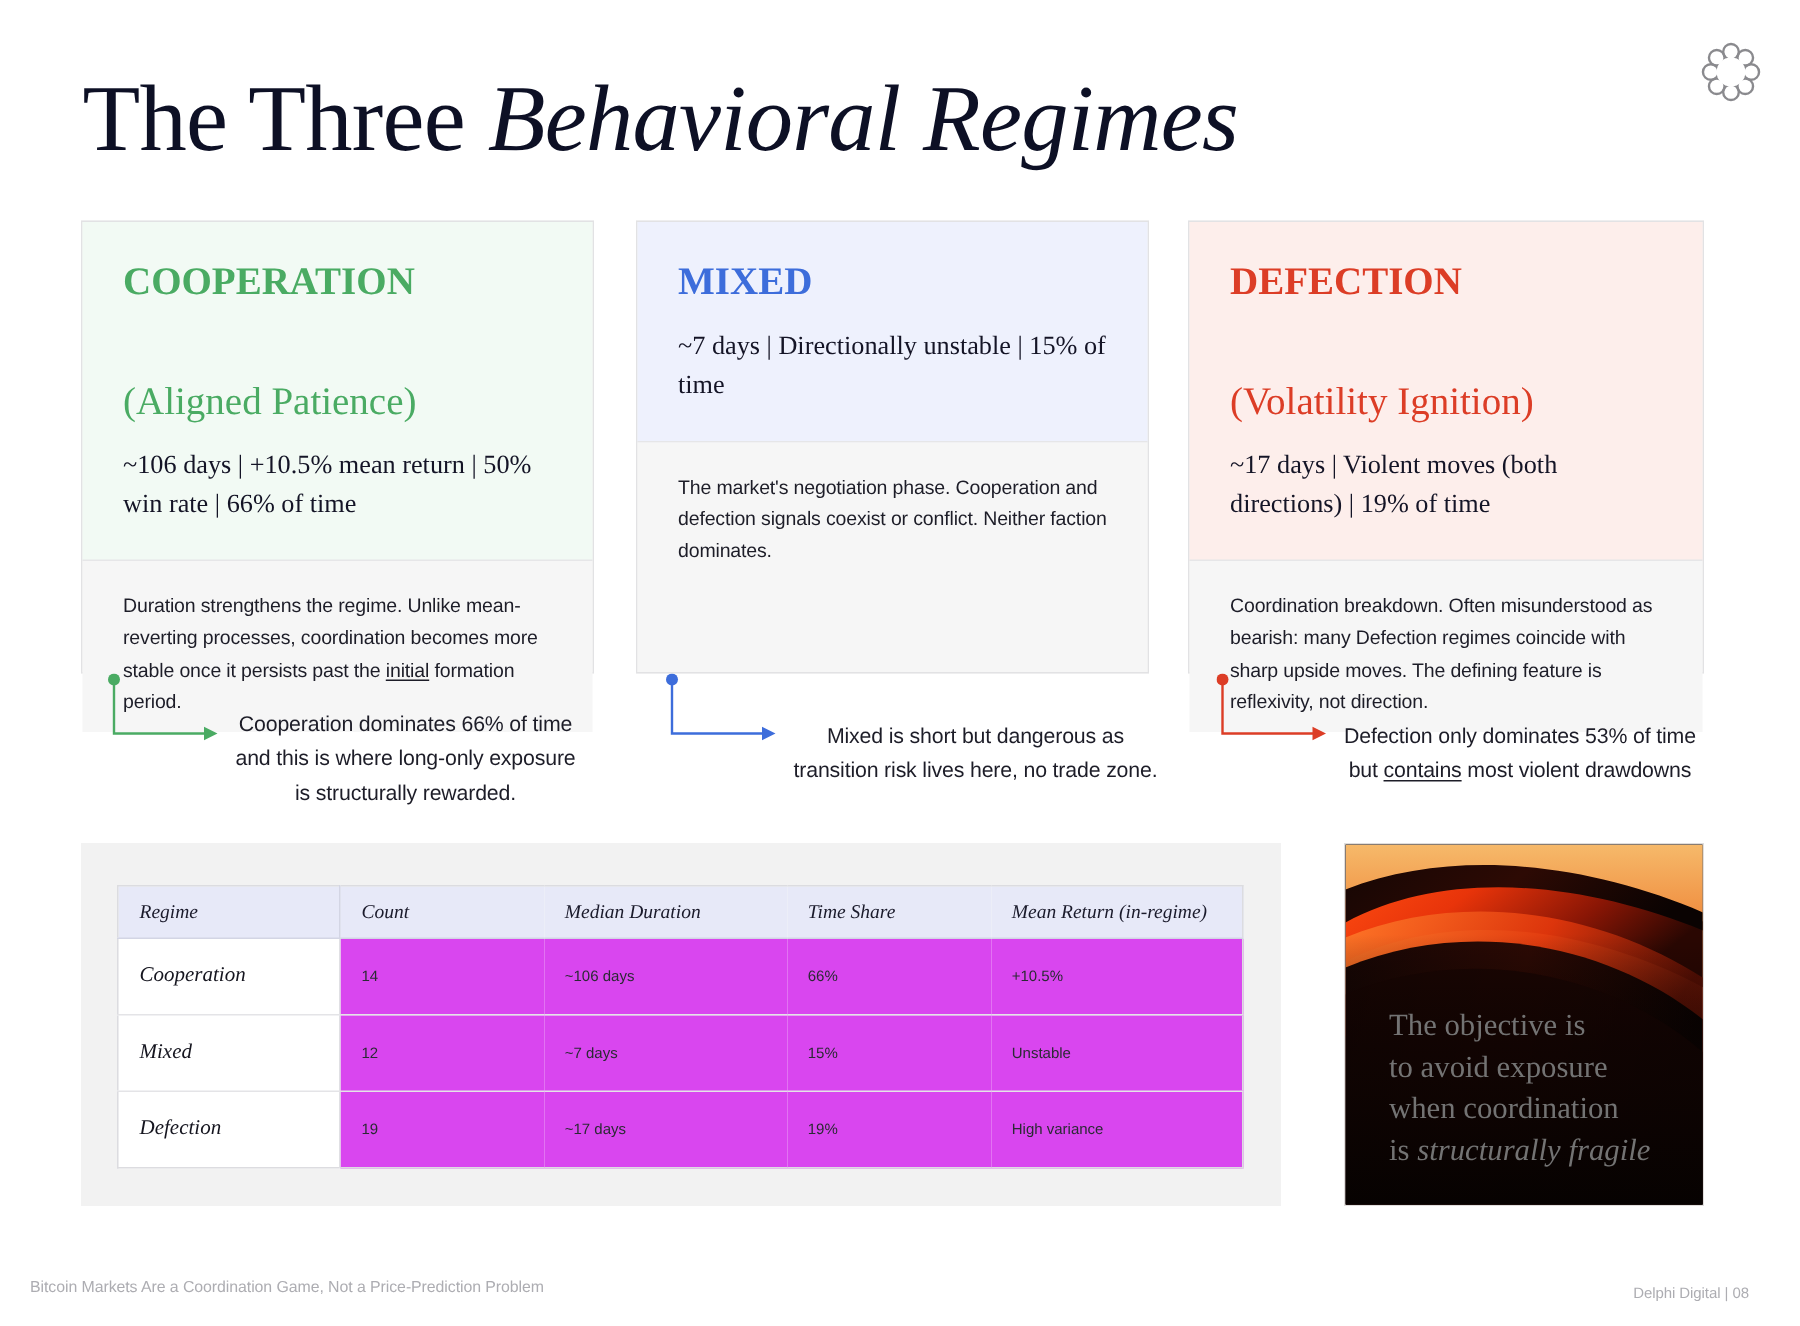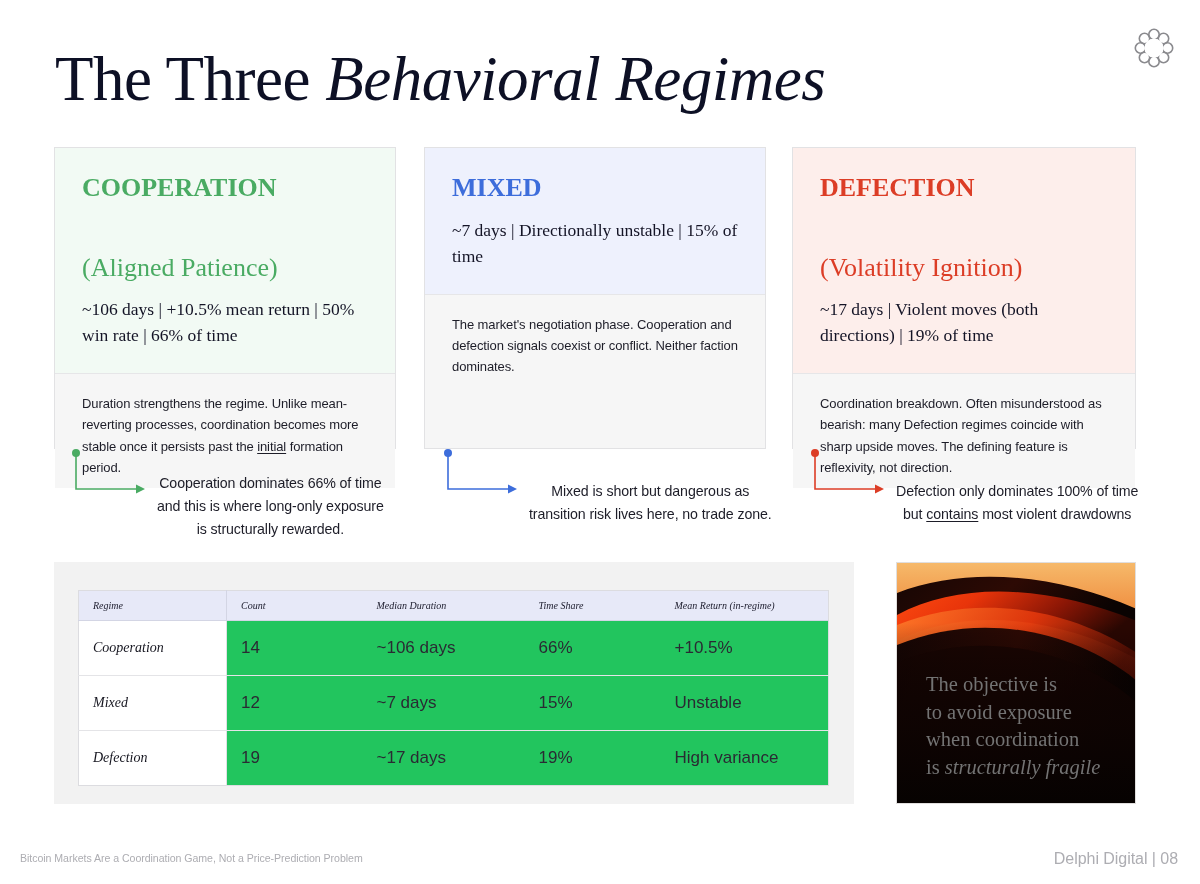--- a/index.html
+++ b/index.html
@@ -88,29 +88,29 @@
   .tablewrap{position:absolute;left:24px;top:28px;width:750px;}
   table.regimes{
     border-collapse:collapse;width:750px;
     background:#fbfbfb;border:1px solid #dcdce0;
     table-layout:fixed;
   }
   table.regimes th{
     background:#e7e9f8;
     font-family:"Liberation Serif", serif;
     font-style:italic;font-weight:400;
-    font-size:10px;color:#1a1a2b;
+    font-size:13px;color:#1a1a2b;
     text-align:left;padding:9px 12px 9px 14px;
     border-bottom:1px solid #d3d5e4;
   }
   table.regimes td{
-    font-size:17px;color:#2a2a33;
+    font-size:10px;color:#2a2a33;
     padding:17px 12px 17px 14px;
     border-bottom:1px solid #e4e4e7;
-    background:#22c55e;
+    background:#d946ef;
   }
   table.regimes tr:last-child td{border-bottom:none;}
   table.regimes td.firstcol{
     font-family:"Liberation Serif", serif;
     font-style:italic;font-size:14px;color:#15151f;
     background:#ffffff;border-right:1px solid #e0e0e4;
   }
   table.regimes th.firstcol{border-right:1px solid #d3d5e4;}
   col.w1{width:148px;}col.w2{width:136px;}col.w3{width:162px;}
   col.w4{width:136px;}col.w5{width:168px;}
@@ -128,22 +128,22 @@
     font-size:20.5px;line-height:1.34;color:#737373;
   }
   .quote .it{font-style:italic;}
 
   
   .footer-left{
     position:absolute;left:20px;bottom:20px;
     font-size:10.6px;color:#adadb2;letter-spacing:-0.05px;
   }
   .footer-right{
-    position:absolute;right:22px;bottom:16px;
-    font-size:16px;color:#adadb2;letter-spacing:-0.05px;
+    position:absolute;right:34px;bottom:16px;
+    font-size:10px;color:#adadb2;letter-spacing:-0.05px;
   }
 </style>
 </head>
 <body>
 
 <div class="slide">
 
   <div class="logo">
     <svg width="44" height="44" viewBox="0 0 44 44">
       <g fill="none" stroke="#8a8a8e" stroke-width="1.6">
@@ -228,21 +228,21 @@
       </div>
     </div>
 
     <div class="callout co3">
       <svg width="90" height="60">
         <circle cx="4" cy="4" r="4" fill="#dc3d26"></circle>
         <path d="M4 6 L4 40 L66 40" fill="none" stroke="#dc3d26" stroke-width="1.6"></path>
         <path d="M64 35.5 L73 40 L64 44.5 Z" fill="#dc3d26"></path>
       </svg>
       <div class="ctext" style="top:31px">
-        <span>Defection only dominates 100% of time</span><br>
+        <span>Defection only dominates 53% of time</span><br>
         <span>but </span><u>contains</u><span> most violent drawdowns</span>
       </div>
     </div>
   </div>
 
   <div class="panel">
     <div class="tablewrap">
       <table class="regimes">
         <colgroup>
             <col class="w1">

